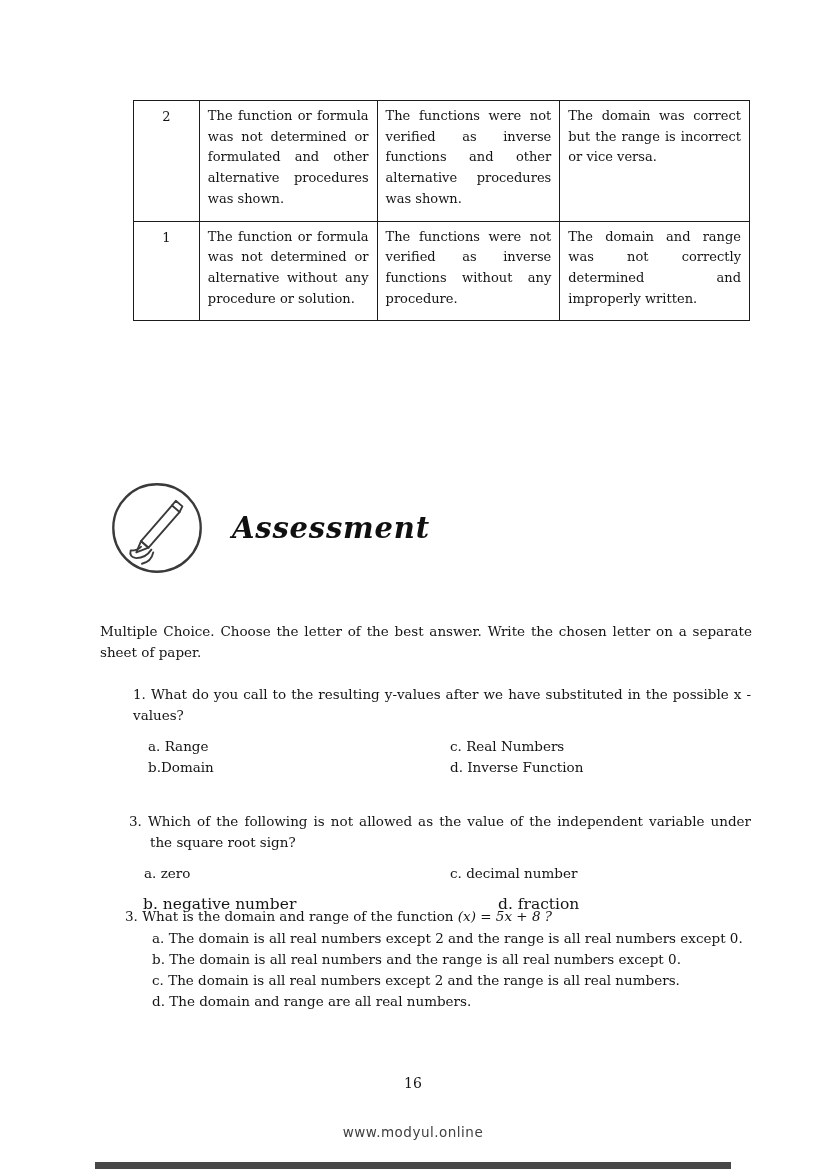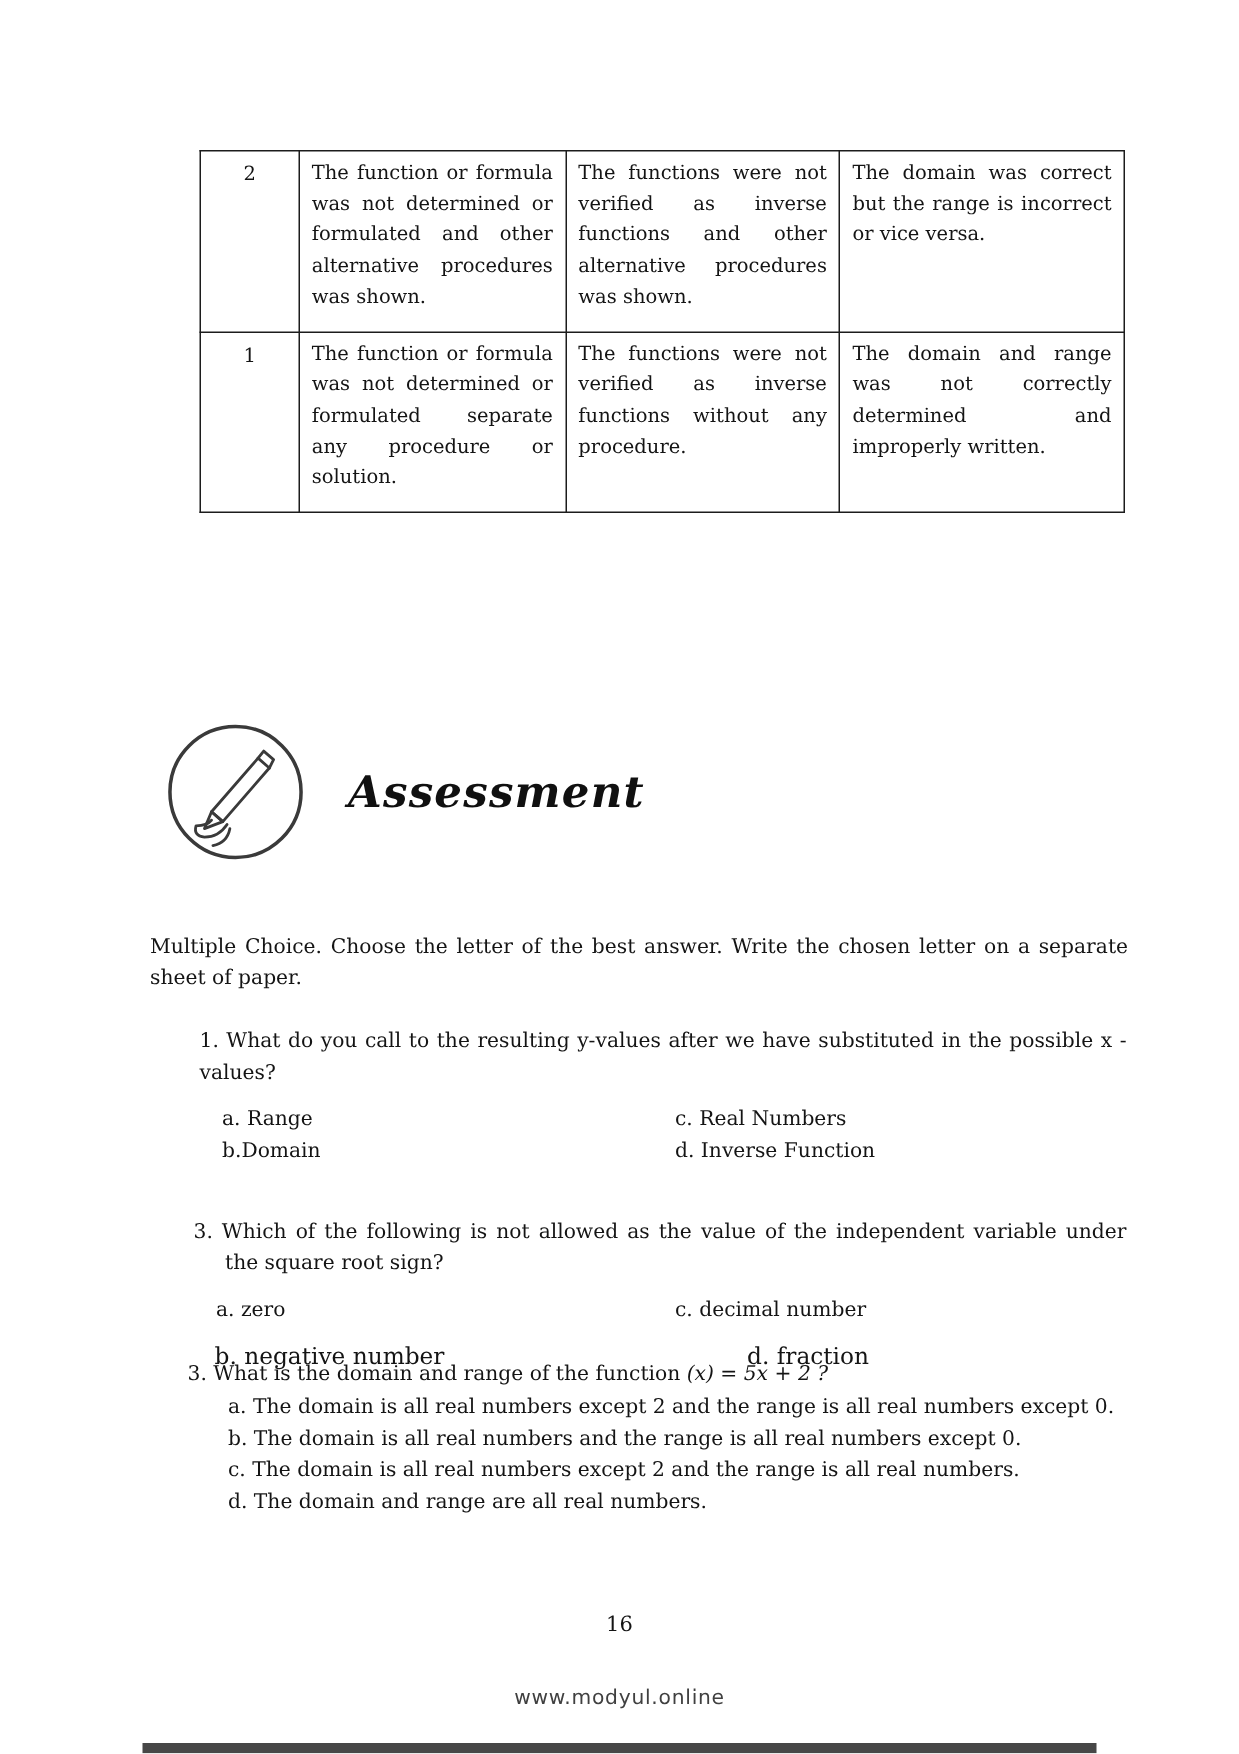--- a/index.html
+++ b/index.html
@@ -97,21 +97,21 @@
     </colgroup>
     <tbody>
       <tr>
         <td class="score-cell">2</td>
         <td>The function or formula was not determined or formulated and other alternative procedures was shown.</td>
         <td>The functions were not verified as inverse functions and other alternative procedures was shown.</td>
         <td>The domain was correct but the range is incorrect or vice versa.</td>
       </tr>
       <tr>
         <td class="score-cell">1</td>
-        <td>The function or formula was not determined or formulated separate any procedure or solution.</td>
+        <td>The function or formula was not determined or alternative without any procedure or solution.</td>
         <td>The functions were not verified as inverse functions without any procedure.</td>
         <td>The domain and range was not correctly determined and improperly written.</td>
       </tr>
     </tbody>
   </table>
 
   <div class="assessment-header">
     <span class="assessment-icon">
       <svg viewBox="0 0 100 100" width="94" height="94">
         <circle cx="50" cy="50" r="46.5" fill="none" stroke="#3a3a3a" stroke-width="2.5"></circle>
@@ -151,21 +151,21 @@
         <span class="opt-right">c. decimal number</span>
       </div>
       <div class="opt-row large">
         <span class="opt-left">b. negative number</span>
         <span class="opt-right">d. fraction</span>
       </div>
     </div>
   </div>
 
   <div class="question q3">
-    <p class="q3-title"><span>3. What is the domain and range of the function </span><span class="math">(x) = 5x + 2 ?</span></p>
+    <p class="q3-title"><span>3. What is the domain and range of the function </span><span class="math">(x) = 5x + 8 ?</span></p>
     <div class="q3-options">
       <p>a. The domain is all real numbers except 2 and the range is all real numbers except 0.</p>
       <p>b. The domain is all real numbers and the range is all real numbers except 0.</p>
       <p>c. The domain is all real numbers except 2 and the range is all real numbers.</p>
       <p>d.  The domain and range are all real numbers.</p>
     </div>
   </div>
 
   <div class="page-number">16</div>
   <div class="watermark">www.modyul.online</div>

